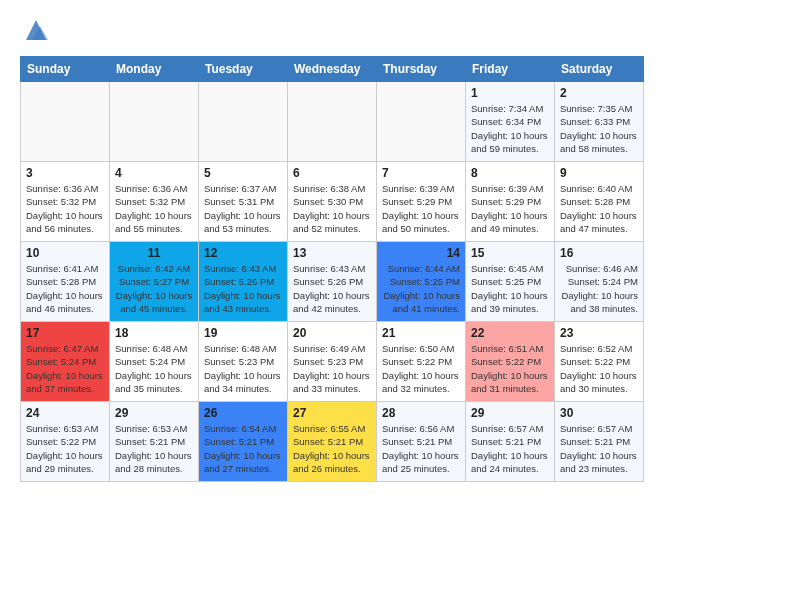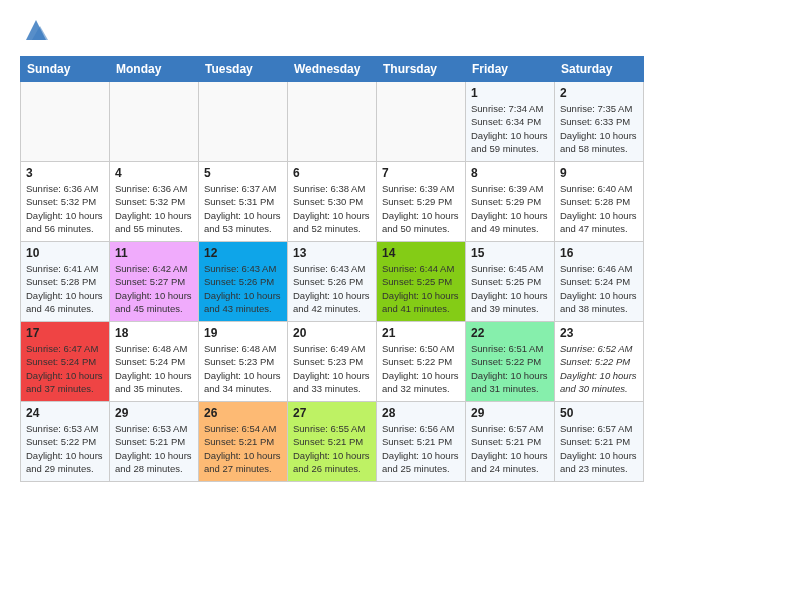--- a/index.html
+++ b/index.html
@@ -210,58 +210,58 @@
           </td>
         </tr>
         <tr>
           <td style="background: rgb(244, 248, 252);">
             <span class="day-number">10</span>
             <div class="day-info" style="white-space: pre-line;">Sunrise: 6:41 AM
 Sunset: 5:28 PM
 Daylight: 10 hours
 and 46 minutes.</div>
           </td>
-          <td style="background: #f0abfc;">
+          <td style="background: #0ea5e9; text-align: center;">
             <span class="day-number">11</span>
             <div class="day-info" style="white-space: pre-line;">Sunrise: 6:42 AM
 Sunset: 5:27 PM
 Daylight: 10 hours
 and 45 minutes.</div>
           </td>
           <td style="background: #0ea5e9;">
             <span class="day-number">12</span>
             <div class="day-info" style="white-space: pre-line;">Sunrise: 6:43 AM
 Sunset: 5:26 PM
 Daylight: 10 hours
 and 43 minutes.</div>
           </td>
           <td style="background: rgb(244, 248, 252); margin-top: 24px;">
             <span class="day-number">13</span>
             <div class="day-info" style="white-space: pre-line;">Sunrise: 6:43 AM
 Sunset: 5:26 PM
 Daylight: 10 hours
 and 42 minutes.</div>
           </td>
-          <td style="background: #84cc16;">
+          <td style="background: #3b82f6; text-align: right;">
             <span class="day-number">14</span>
             <div class="day-info" style="white-space: pre-line;">Sunrise: 6:44 AM
 Sunset: 5:25 PM
 Daylight: 10 hours
 and 41 minutes.</div>
           </td>
           <td style="background: rgb(244, 248, 252);">
             <span class="day-number">15</span>
             <div class="day-info" style="white-space: pre-line;">Sunrise: 6:45 AM
 Sunset: 5:25 PM
 Daylight: 10 hours
 and 39 minutes.</div>
           </td>
           <td style="background: rgb(244, 248, 252);">
             <span class="day-number">16</span>
-            <div class="day-info" style="white-space: pre-line;">Sunrise: 6:46 AM
+            <div class="day-info" style="white-space: pre-line; text-align: right;">Sunrise: 6:46 AM
 Sunset: 5:24 PM
 Daylight: 10 hours
 and 38 minutes.</div>
           </td>
         </tr>
         <tr>
           <td style="background: #ef4444;">
             <span class="day-number">17</span>
             <div class="day-info" style="white-space: pre-line;">Sunrise: 6:47 AM
 Sunset: 5:24 PM
@@ -289,58 +289,58 @@
 Daylight: 10 hours
 and 33 minutes.</div>
           </td>
           <td style="background: rgb(255, 255, 255);">
             <span class="day-number">21</span>
             <div class="day-info" style="white-space: pre-line;">Sunrise: 6:50 AM
 Sunset: 5:22 PM
 Daylight: 10 hours
 and 32 minutes.</div>
           </td>
-          <td style="background: #86efac;">
+          <td style="background: #fca5a5;">
             <span class="day-number">22</span>
             <div class="day-info" style="white-space: pre-line;">Sunrise: 6:51 AM
 Sunset: 5:22 PM
 Daylight: 10 hours
 and 31 minutes.</div>
           </td>
           <td style="background: rgb(255, 255, 255);">
             <span class="day-number">23</span>
-            <div class="day-info" style="white-space: pre-line; font-style: italic;">Sunrise: 6:52 AM
+            <div class="day-info" style="white-space: pre-line;">Sunrise: 6:52 AM
 Sunset: 5:22 PM
 Daylight: 10 hours
 and 30 minutes.</div>
           </td>
         </tr>
         <tr>
           <td style="background: rgb(244, 248, 252);">
             <span class="day-number">24</span>
             <div class="day-info" style="white-space: pre-line;">Sunrise: 6:53 AM
 Sunset: 5:22 PM
 Daylight: 10 hours
 and 29 minutes.</div>
           </td>
           <td style="background: rgb(244, 248, 252);">
             <span class="day-number">29</span>
             <div class="day-info" style="white-space: pre-line;">Sunrise: 6:53 AM
 Sunset: 5:21 PM
 Daylight: 10 hours
 and 28 minutes.</div>
           </td>
-          <td style="background: #fdba74;">
+          <td style="background: #3b82f6;">
             <span class="day-number">26</span>
             <div class="day-info" style="white-space: pre-line;">Sunrise: 6:54 AM
 Sunset: 5:21 PM
 Daylight: 10 hours
 and 27 minutes.</div>
           </td>
-          <td style="background: #bef264;">
+          <td style="background: #fde047;">
             <span class="day-number">27</span>
             <div class="day-info" style="white-space: pre-line;">Sunrise: 6:55 AM
 Sunset: 5:21 PM
 Daylight: 10 hours
 and 26 minutes.</div>
           </td>
           <td style="background: rgb(244, 248, 252);">
             <span class="day-number">28</span>
             <div class="day-info" style="white-space: pre-line;">Sunrise: 6:56 AM
 Sunset: 5:21 PM
@@ -348,21 +348,21 @@
 and 25 minutes.</div>
           </td>
           <td style="background: rgb(244, 248, 252);">
             <span class="day-number">29</span>
             <div class="day-info" style="white-space: pre-line;">Sunrise: 6:57 AM
 Sunset: 5:21 PM
 Daylight: 10 hours
 and 24 minutes.</div>
           </td>
           <td style="background: rgb(244, 248, 252);">
-            <span class="day-number">50</span>
+            <span class="day-number">30</span>
             <div class="day-info" style="white-space: pre-line;">Sunrise: 6:57 AM
 Sunset: 5:21 PM
 Daylight: 10 hours
 and 23 minutes.</div>
           </td>
         </tr>
       </tbody>
   </table>
 </div>
 

